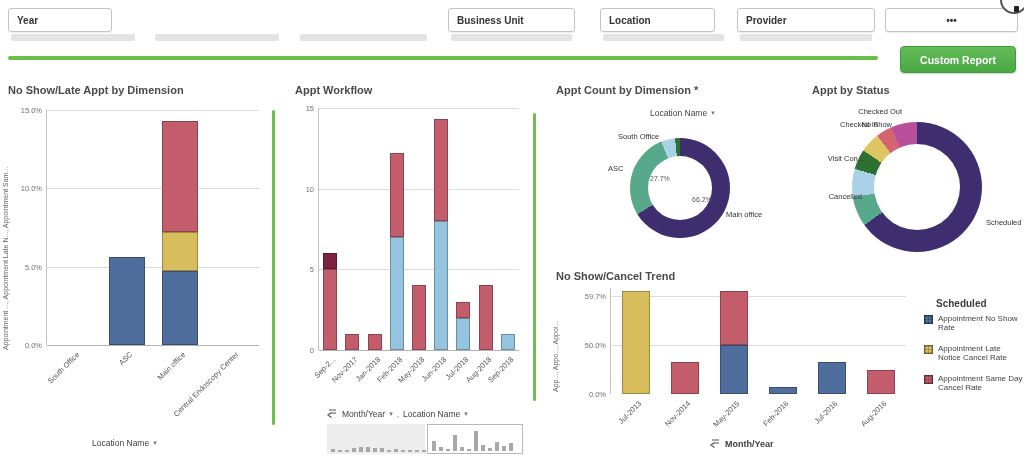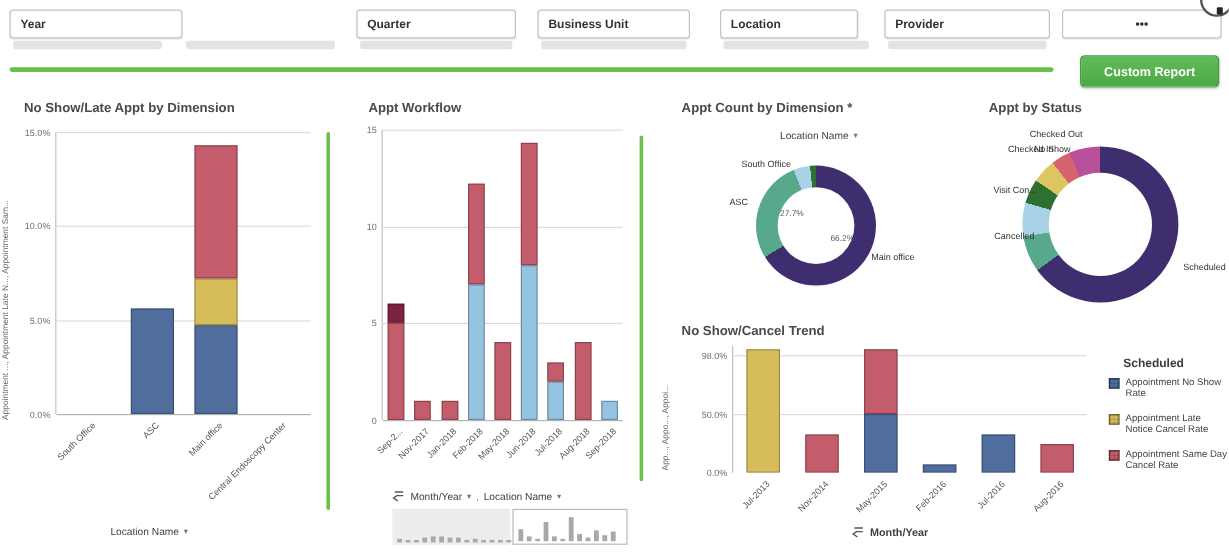--- a/index.html
+++ b/index.html
@@ -12,21 +12,21 @@
   .accent-line{position:absolute;left:8px;top:56px;width:870px;height:4px;background:#6abf49;border-radius:2px;}
   .btn-green{position:absolute;left:900px;top:46px;width:114px;height:25px;border-radius:4px;
        background:linear-gradient(#63bb58,#4ba844);border:1px solid #3f9e3b;color:#fff;
        font-size:10.5px;font-weight:bold;display:flex;align-items:center;justify-content:center;
        box-shadow:0 1px 2px rgba(0,0,0,.2);}
   .help-circle{position:absolute;left:1000px;top:-14px;width:28px;height:28px;border:2px solid #555;
        border-radius:50%;background:#fff;box-sizing:border-box;}
   .help-dot{position:absolute;left:12px;top:18px;width:5px;height:6px;background:#222;border-radius:1px;}
   .vdivider{position:absolute;width:3px;background:#6cc04c;border-radius:2px;}
   .panel{position:absolute;}
-  .chart-title{position:absolute;font-size:11px;font-weight:bold;color:#4a4a4a;white-space:nowrap;margin-left:12px;}
+  .chart-title{position:absolute;font-size:11px;font-weight:bold;color:#4a4a4a;white-space:nowrap;}
   .plot{position:absolute;border-left:1px solid #c2c2c2;}
   .gridline{position:absolute;left:0;right:0;height:1px;background:#dcdcdc;}
   .baseline{background:#b3b3b3;}
   .bar-seg{position:absolute;box-sizing:border-box;border:1px solid rgba(0,0,0,.28);}
   .ytick{position:absolute;font-size:7.5px;color:#707070;text-align:right;width:42px;white-space:nowrap;}
   .xcat{position:absolute;font-size:7.5px;color:#555;width:90px;text-align:right;white-space:nowrap;
        transform:rotate(-45deg);transform-origin:100% 0;}
   .ylab{position:absolute;font-size:7px;color:#666;writing-mode:vertical-rl;transform:rotate(180deg);white-space:nowrap;}
   .dd-row{position:absolute;font-size:8.5px;color:#3f3f3f;display:flex;align-items:center;gap:4px;white-space:nowrap;}
   .caret{font-size:7px;color:#777;}
@@ -44,25 +44,22 @@
   .legend-text{font-size:8px;color:#444;width:86px;line-height:1.15;}
   .nav-box{position:absolute;}
   .nav-bar{position:absolute;bottom:2px;width:4px;background:#a8a8a8;}
   .drill-icon{display:inline-block;}
 </style>
 </head>
 <body>
 
 <div id="app">
 
-  <div class="filter-box" style="left:8px;width:144px">
+  <div class="filter-box" style="left:8px;width:104px">
       <span>Year</span>
-    </div>
-  <div class="filter-box" style="left:297px;width:133px">
-      <span>Quarter</span>
     </div>
   <div class="filter-box" style="left:448px;width:127px">
       <span>Business Unit</span>
     </div>
   <div class="filter-box" style="left:600px;width:115px">
       <span>Location</span>
     </div>
   <div class="filter-box" style="left:737px;width:138px">
       <span>Provider</span>
     </div>
@@ -234,21 +231,21 @@
         <div class="bar-seg" style="left: 256.417px; bottom: 0px; width: 28px; height: 24.5px; background: rgb(195, 93, 107);"></div>
       </div>
     <div class="dd-row" style="left:160px;top:188px">
       <svg class="drill-icon" width="13" height="11" viewBox="0 0 13 11">
         <path d="M11 2 H4 M11 5 H6 M6.5 9.5 L3 7 L6.5 4.5" fill="none" stroke="#555" stroke-width="1.2"></path>
       </svg>
       <span style="font-weight:bold;font-size:9px">Month/Year</span>
     </div>
     <div class="legend-title" style="left:388px;top:48px">Scheduled</div>
     <div id="legend"></div>
-  <div class="ytick" style="left: 16px; top: 42px;">98.0%</div>
+  <div class="ytick" style="left: 16px; top: 42px;">59.7%</div>
       <div class="ytick" style="left: 16px; top: 91px;">50.0%</div>
       <div class="ytick" style="left: 16px; top: 140px;">0.0%</div>
       <div class="xcat" style="left: -1.41667px; top: 149px;">Jul-2013</div>
       <div class="xcat" style="left: 47.75px; top: 149px;">Nov-2014</div>
       <div class="xcat" style="left: 96.9167px; top: 149px;">May-2015</div>
       <div class="xcat" style="left: 146.083px; top: 149px;">Feb-2016</div>
       <div class="xcat" style="left: 195.25px; top: 149px;">Jul-2016</div>
       <div class="xcat" style="left: 244.417px; top: 149px;">Aug-2016</div>
       <div class="legend-item" style="left: 376px; top: 64px;">
         <div class="legend-swatch" style="background-color: rgb(79, 110, 158);"></div>

